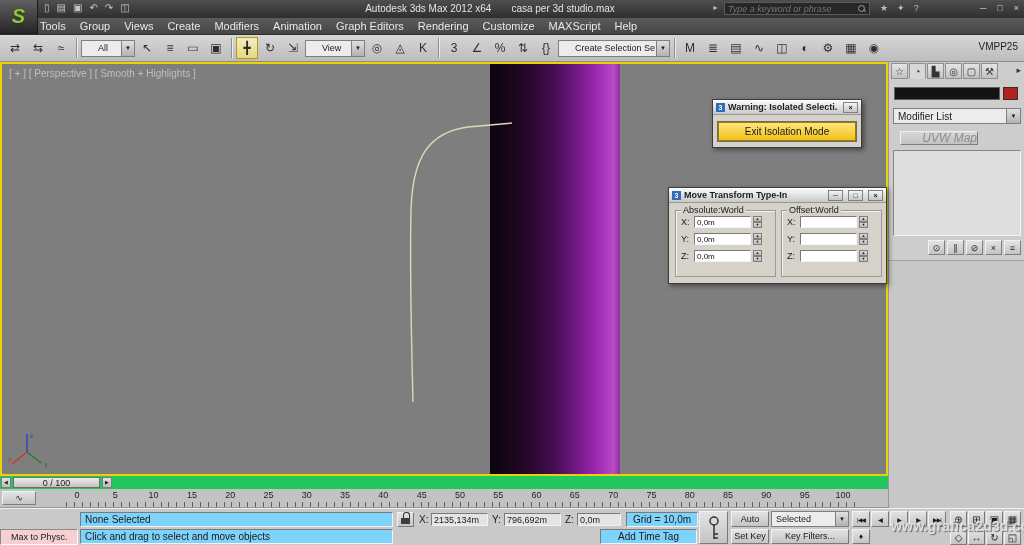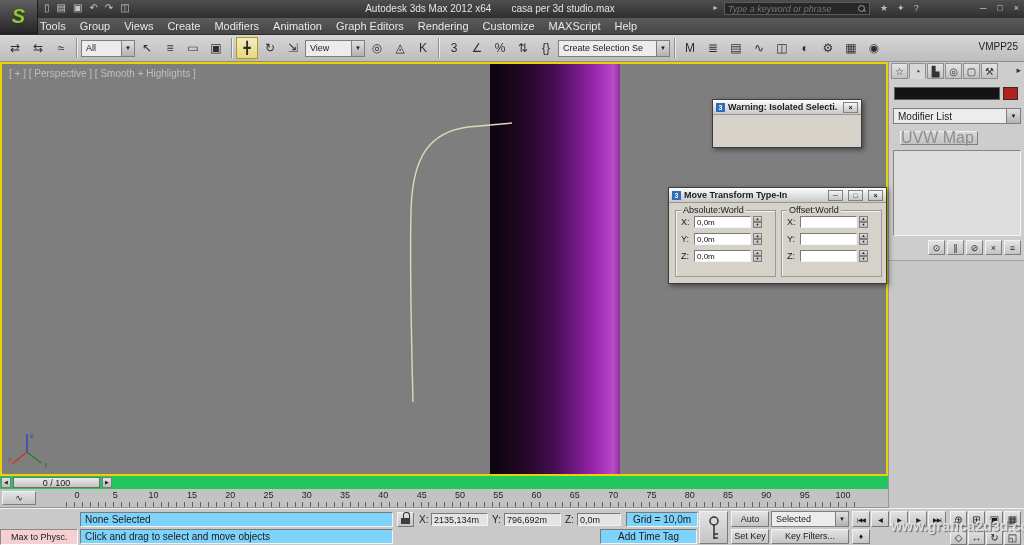--- a/index.html
+++ b/index.html
@@ -25,21 +25,21 @@
 
   
   .menubar { position:absolute; left:0; top:18px; width:1024px; height:17px; background:linear-gradient(#5b5b5b,#454545); border-bottom:1px solid #2e2e2e; display:flex; align-items:center; color:#e8e8e8; }
   .menubar span { padding:0 7px; font-size:11px; cursor:pointer; }
 
   
   .toolbar { position:absolute; left:0; top:35px; width:1024px; height:27px; background:linear-gradient(#d6d6d6,#bdbdbd); border-bottom:1px solid #8d8d8d; display:flex; align-items:center; padding-left:4px; gap:1px; }
   .ticon { width:22px; height:22px; display:flex; align-items:center; justify-content:center; font-size:12px; color:#2e2e2e; cursor:pointer; }
   .ticon.active { background:linear-gradient(#f3ecc2,#e8d87e); border:1px solid #b89a12; }
   .tsep { width:1px; height:20px; background:#8f8f8f; box-shadow:1px 0 0 #ececec; margin:0 3px; }
-  .combo { height:17px; background:#ececec; border:1px solid #7f7f7f; display:flex; align-items:center; font-size:9px; padding-left:4px; cursor:pointer; white-space:nowrap; }
+  .combo { height:17px; background:#ececec; border:1px solid #7f7f7f; display:flex; align-items:center; font-size:9px; padding-left:16px; cursor:pointer; white-space:nowrap; }
   .combo .dd { margin-left:auto; width:13px; height:15px; background:linear-gradient(#e0e0e0,#b2b2b2); border-left:1px solid #7f7f7f; font-size:6px; font-style:normal; display:flex; align-items:center; justify-content:center; }
   .combo-all { width:54px; } .combo-view { width:60px; } .combo-selset { width:112px; }
   .vmpp { position:absolute; right:6px; top:41px; font-size:10px; color:#222; }
 
   
   .viewport { position:absolute; left:0; top:62px; width:888px; height:414px; background:#7e7e7e; border:2px solid #e8d400; cursor:crosshair; }
   .vp-label { position:absolute; left:7px; top:4px; color:#bfbfbf; font-size:10px; z-index:3; }
   .vp-col { position:absolute; left:488px; top:0; width:130px; height:100%;
     background:linear-gradient(90deg,#0b050d 0%,#180619 15%,#2a0930 32%,#470e55 50%,#6d1880 65%,#9223a6 78%,#ab35bd 88%,#b94ec8 95%,#8f2f9e 100%); }
   .vp-svg { position:absolute; left:0; top:0; width:100%; height:100%; z-index:2; }
@@ -68,21 +68,21 @@
   
   .cpanel { position:absolute; left:888px; top:62px; width:136px; height:446px; background:#cdcdcd; border-left:1px solid #979797; }
   .cp-tabs { position:absolute; left:2px; top:1px; display:flex; gap:1px; }
   .cp-tab { width:17px; height:16px; display:flex; align-items:center; justify-content:center; font-size:10px; color:#333; background:linear-gradient(#e4e4e4,#c2c2c2); border:1px solid #8f8f8f; cursor:pointer; }
   .cp-tab.active { background:#d8d8d8; border-bottom-color:#d8d8d8; }
   .cp-expand { position:absolute; right:3px; top:3px; font-size:9px; color:#333; cursor:pointer; }
   .cp-name { position:absolute; left:5px; top:25px; width:106px; height:13px; background:#141414; border:1px solid #5e5e5e; color:#eee; font-size:9px; padding:0 2px; font-family:"Liberation Sans",sans-serif; }
   .cp-swatch { position:absolute; left:114px; top:25px; width:15px; height:13px; border:1px solid #2e2e2e; cursor:pointer; }
   .cp-combo { position:absolute; left:4px; top:46px; width:128px; height:16px; background:#ececec; border:1px solid #7f7f7f; display:flex; align-items:center; font-size:10px; padding-left:4px; cursor:pointer; }
   .cp-combo .dd { margin-left:auto; width:14px; height:14px; background:linear-gradient(#e0e0e0,#b2b2b2); border-left:1px solid #7f7f7f; font-size:6px; display:flex; align-items:center; justify-content:center; }
-  .cp-uvw { position:absolute; left:11px; top:69px; width:78px; height:14px; background:linear-gradient(#d8d8d8,#c2c2c2); border:1px solid; border-color:#f0f0f0 #7e7e7e #7e7e7e #f0f0f0; color:#8d8d8d; font-size:16px; text-align:left; line-height:12px; cursor:pointer; }
+  .cp-uvw { position:absolute; left:11px; top:69px; width:78px; height:14px; background:linear-gradient(#d8d8d8,#c2c2c2); border:1px solid; border-color:#f0f0f0 #7e7e7e #7e7e7e #f0f0f0; color:#8d8d8d; font-size:12px; text-align:right; line-height:12px; cursor:pointer;font-style:italic; }
   .cp-stack { position:absolute; left:4px; top:88px; width:128px; height:86px; background:#dedede; border:1px solid; border-color:#858585 #f4f4f4 #f4f4f4 #858585; }
   .cp-stackbtns { position:absolute; left:4px; top:178px; width:128px; display:flex; justify-content:flex-end; gap:2px; }
   .sbtn { width:17px; height:15px; background:linear-gradient(#e3e3e3,#c4c4c4); border:1px solid; border-color:#f2f2f2 #7e7e7e #7e7e7e #f2f2f2; font-size:9px; display:flex; align-items:center; justify-content:center; cursor:pointer; color:#222; }
   .cp-rollout { position:absolute; left:0; top:198px; width:136px; height:248px; background:#c7c7c7; border-top:1px solid #a2a2a2; }
 
   
   .timeslider { position:absolute; left:0; top:476px; width:888px; height:26px; background:#22c55e; border-bottom:1px solid #8a8a8a; }
   .ts-btn { position:absolute; top:1px; width:10px; height:11px; background:linear-gradient(#e0e0e0,#bcbcbc); border:1px solid #7d7d7d; font-size:5px; line-height:9px; text-align:center; cursor:pointer; }
   .ts-prev { left:1px; } .ts-next { left:102px; }
   .ts-handle { position:absolute; left:13px; top:1px; width:87px; height:11px; background:linear-gradient(#ececec,#c2c2c2); border:1px solid #6e6e6e; font-size:9px; display:flex; align-items:center; justify-content:center; cursor:grab; }
@@ -240,20 +240,23 @@
       <text x="23" y="10" font-size="7" fill="#2a4ac0">z</text>
     </svg>
   </div>
 
   <div class="dlg warn">
     <div class="dlg-title">
       <span class="dlg-ico">3</span>
       <span class="t">Warning: Isolated Selecti...</span>
       <span class="dlg-b">×</span>
     </div>
+    <div class="warn-body">
+      <button class="warn-btn">Exit Isolation Mode</button>
+    </div>
   </div>
 
   <div class="dlg tti">
     <div class="dlg-title">
       <span class="dlg-ico">3</span>
       <span class="t">Move Transform Type-In</span>
       <span class="dlg-b">─</span>
       <span class="dlg-b">□</span>
       <span class="dlg-b">×</span>
     </div>

